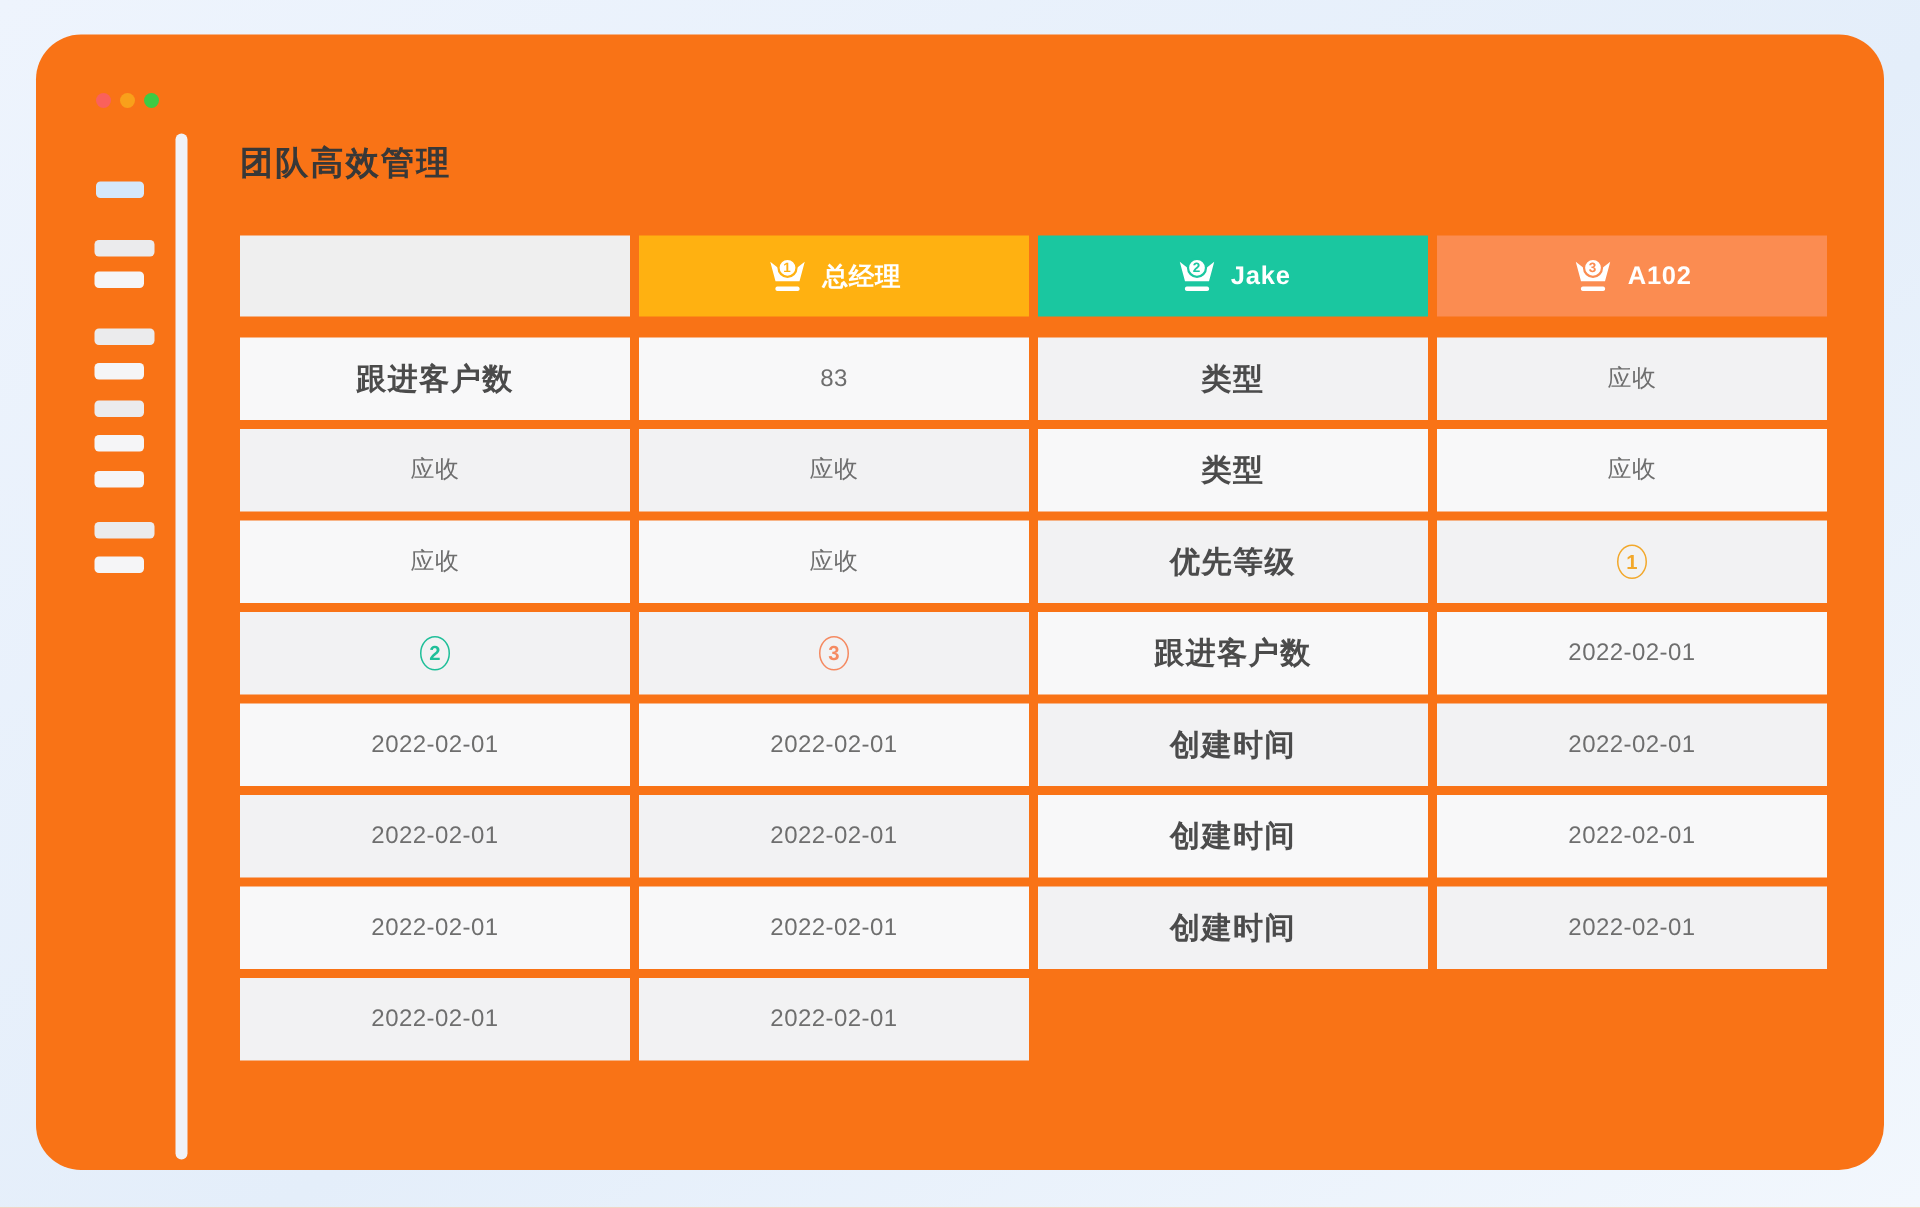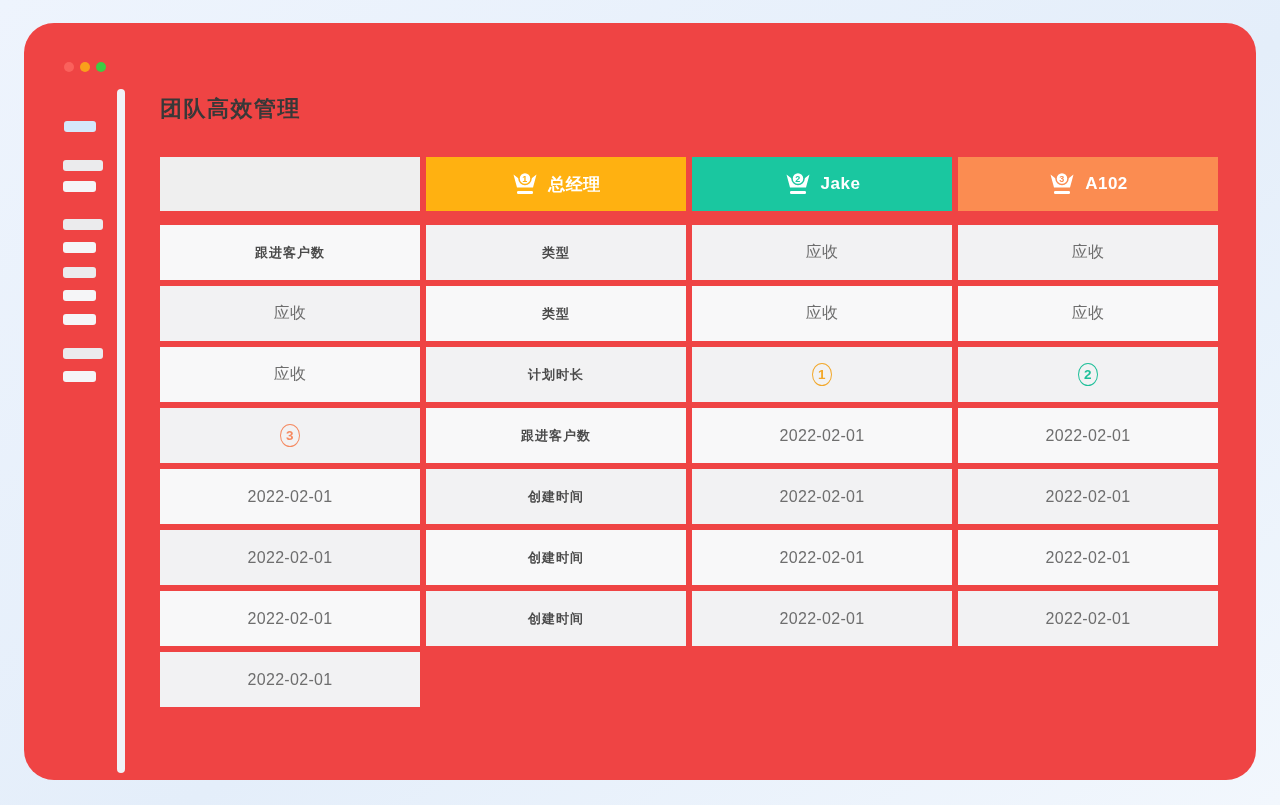--- a/index.html
+++ b/index.html
@@ -4,21 +4,21 @@
 <style>
   html,body{margin:0;padding:0;}
   body{
     width:1280px;height:805px;position:relative;overflow:hidden;
     background:linear-gradient(145deg,#eef4fd 0%,#e4eefa 55%,#f2f7fd 100%);
     font-family:"Liberation Sans","DejaVu Sans",sans-serif;
     -webkit-font-smoothing:antialiased;
   }
   .window{
     position:absolute;left:24px;top:23px;width:1232px;height:757px;
-    background:#ef4444;border-radius:30px;
+    background:#f97316;border-radius:30px;
   }
   
   .traffic{position:absolute;left:40px;top:39px;display:flex;gap:6px;}
   .dot{width:10px;height:10px;border-radius:50%;display:inline-block;}
   
   .sidebar{position:absolute;left:0;top:0;width:93px;height:757px;}
   .sk{position:absolute;height:11px;border-radius:3px;}
   .sk.active{background:#d5e8fb;}
   .sk.dark{background:#ebebed;}
   .sk.light{background:#f5f5f7;}
@@ -42,21 +42,21 @@
   }
   .hcell.empty{background:#efefef;}
   .tbody{
     margin-top:14px;
     display:grid;grid-template-columns:260px 260px 260px 260px;
     column-gap:6px;row-gap:6px;grid-auto-rows:55px;
   }
   .cell{display:flex;align-items:center;justify-content:center;}
   .cell.lightrow{background:#f8f8f9;}
   .cell.darkrow{background:#f2f2f3;}
-  .cell.label{font-size:13px;color:#4b4b4b;font-weight:600;letter-spacing:1px;}
+  .cell.label{font-size:20px;color:#4b4b4b;font-weight:600;letter-spacing:1px;}
   .cell.value{font-size:16px;color:#6e6e6e;letter-spacing:0.3px;}
   .prio{
     width:18px;height:21px;border-radius:50%;
     display:inline-flex;align-items:center;justify-content:center;
     border:1.6px solid;font-size:13.5px;font-weight:600;line-height:1;
   }
   .crown{display:block;}
 </style>
 </head>
 <body>
@@ -110,29 +110,30 @@
             <path d="M2.5 3.5 L6 16.5 L22 16.5 L25.5 3.5 L18.5 9 L14 2.5 L9.5 9 Z" fill="#ffffff"></path>
             <circle cx="14" cy="7.5" r="6" fill="#ffffff" stroke="#fb8c51" stroke-width="1.5"></circle>
             <text x="14" y="10.6" text-anchor="middle" font-size="9" font-weight="bold" fill="#fb8c51">3</text>
             <rect x="6" y="20" width="16" height="3" rx="1.2" fill="#ffffff"></rect>
           </svg>
           <span>A102</span>
         </div>
       </div>
     <div class="tbody">
         <div class="cell label lightrow">跟进客户数</div>
+        <div class="cell value lightrow">83</div>
         <div class="cell label darkrow">类型</div>
         <div class="cell value darkrow">应收</div>
         <div class="cell value darkrow">应收</div>
         <div class="cell value darkrow">应收</div>
         <div class="cell label lightrow">类型</div>
         <div class="cell value lightrow">应收</div>
         <div class="cell value lightrow">应收</div>
         <div class="cell value lightrow">应收</div>
-        <div class="cell label darkrow">计划时长</div>
+        <div class="cell label darkrow">优先等级</div>
         <div class="cell value darkrow">
           <span class="prio" style="border-color: rgb(242, 168, 43); color: rgb(242, 168, 43);">1</span>
         </div>
         <div class="cell value darkrow">
           <span class="prio" style="border-color: rgb(31, 191, 153); color: rgb(31, 191, 153);">2</span>
         </div>
         <div class="cell value darkrow">
           <span class="prio" style="border-color: rgb(245, 138, 97); color: rgb(245, 138, 97);">3</span>
         </div>
         <div class="cell label lightrow">跟进客户数</div>

